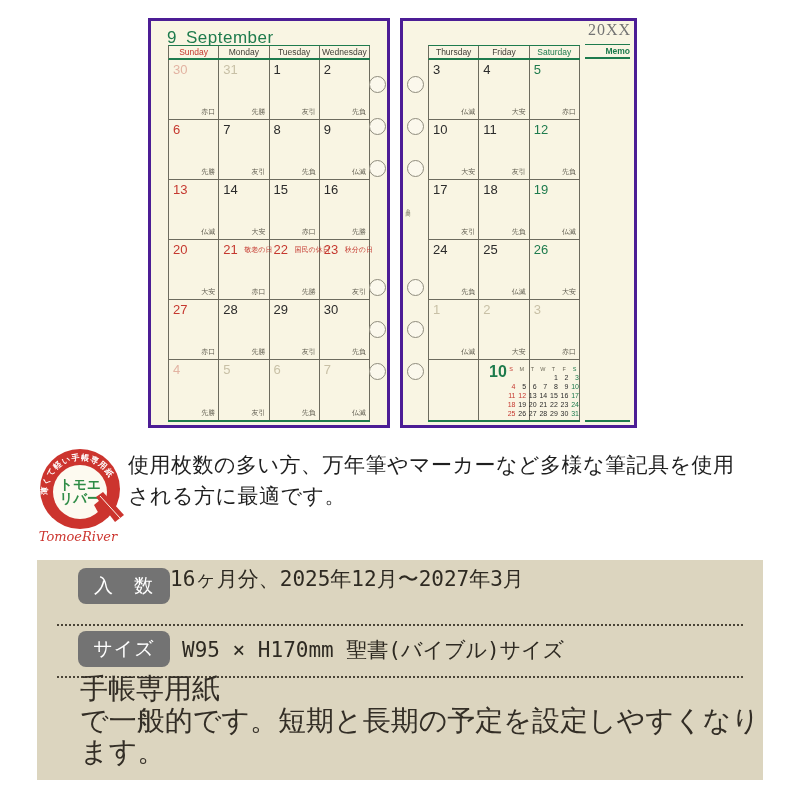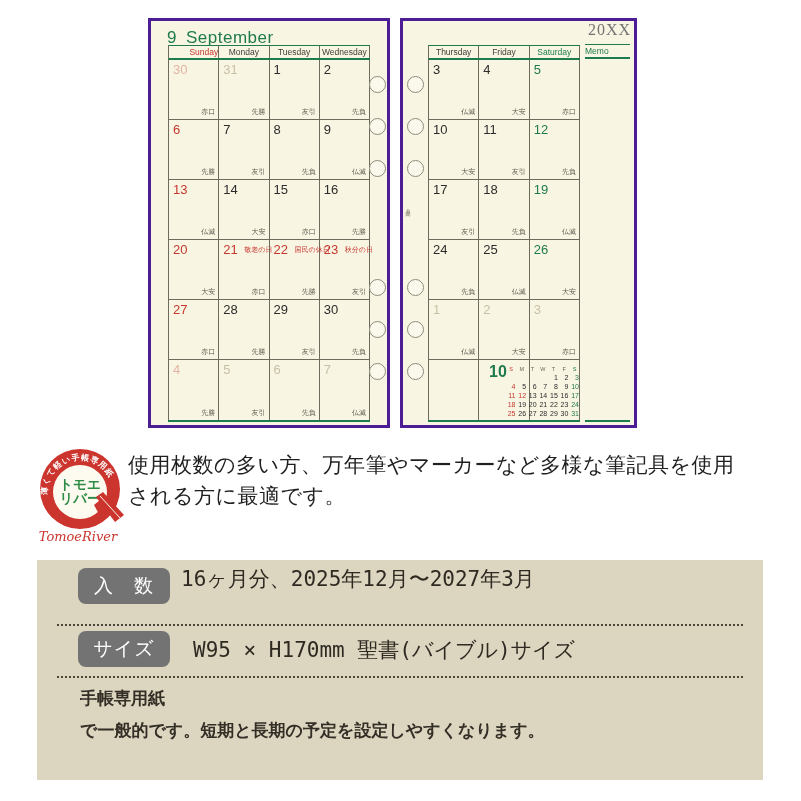--- a/index.html
+++ b/index.html
@@ -10,36 +10,36 @@
   .page{position:absolute;top:18px;height:410px;background:#f9f5e3;border:3px solid #4c1d95;box-sizing:border-box;}
   .page-left{left:148px;width:242px;}
   .page-right{left:400px;width:237px;}
 
   .page-title{position:absolute;left:16px;top:7px;color:#1e7b4d;font-size:17px;font-weight:500;letter-spacing:.5px;}
   .page-title .mnum{margin-right:9px;}
   .year-label{position:absolute;left:140px;top:0;width:88px;text-align:right;color:#737373;font-size:16px;font-weight:500;letter-spacing:1px;font-family:Liberation Serif, serif;}
 
   .day-header{position:absolute;display:flex;border-top:1px solid #1e7b4d;border-bottom:2px solid #1e7b4d;box-sizing:border-box;border-left:1px solid #6d6b5e;}
   .hcell{flex:1;border-right:1px solid #6d6b5e;font-size:8.5px;color:#3f3d35;text-align:center;line-height:12px;height:12px;overflow:hidden;}
-  .hcell.h-red{color:#c5382f;text-align:right;}
+  .hcell.h-red{color:#c5382f;}
   .hcell.h-green{color:#1e7b4d;}
 
   .cal-grid{position:absolute;display:grid;box-sizing:border-box;border-left:1px solid #6d6b5e;}
   .cell{position:relative;border-right:1px solid #6d6b5e;border-bottom:1px solid #6d6b5e;box-sizing:border-box;}
   .cell.last-row{border-bottom:none;}
   .date{position:absolute;top:2px;left:4px;font-size:13px;color:#2b2b2b;}
   .d-sun{color:#c5382f;}
   .d-sat{color:#1e7b4d;}
   .d-faded{color:#c8c0a6;}
   .d-faded-sun{color:#e2b3a2;}
   .holiday{position:absolute;top:5px;left:25px;font-size:7px;color:#c5382f;white-space:nowrap;}
   .rokuyo{position:absolute;bottom:2px;right:3px;font-size:7px;color:#5e5b4e;}
 
   .baseline{position:absolute;height:2px;background:#1e7b4d;}
-  .memo-header{position:absolute;border-top:1px solid #1e7b4d;border-bottom:2px solid #1e7b4d;box-sizing:border-box;height:15px;line-height:12px;text-align:left;font-size:8.5px;color:#1e7b4d;}
+  .memo-header{position:absolute;border-top:1px solid #1e7b4d;border-bottom:2px solid #1e7b4d;box-sizing:border-box;height:15px;line-height:12px;text-align:right;font-size:8.5px;color:#1e7b4d;font-weight:bold;}
 
   .hole{position:absolute;width:17px;height:17px;border-radius:50%;background:#fbf8ec;border:1.5px solid #8f8c7d;box-sizing:border-box;}
 
   .edge-note{position:absolute;left:2px;top:186px;writing-mode:vertical-rl;font-size:5px;color:#8a8774;letter-spacing:1px;}
 
   
   .mini-cal{position:absolute;left:84px;top:342px;width:94px;height:56px;}
   .mini-label{position:absolute;left:2px;top:0px;color:#1e7b4d;font-size:16px;font-weight:bold;}
   .mini-grid{position:absolute;right:1px;top:2px;display:grid;grid-template-columns:repeat(7,10.6px);}
   .mini-letter{font-size:5.5px;height:8px;line-height:8px;text-align:center;color:#6b6858;}
@@ -51,27 +51,27 @@
 
   
   .intro-text{position:absolute;left:128px;top:449px;width:660px;font-size:21px;line-height:31px;color:#1f1f1f;letter-spacing:.5px;}
   .logo{position:absolute;left:36px;top:445px;width:92px;height:102px;}
 
   
   .specs-box{position:absolute;left:37px;top:560px;width:726px;height:220px;background:#dcd5bf;}
   .badge{position:absolute;left:41px;width:92px;height:36px;background:#737373;border-radius:8px;color:#ffffff;font-size:19px;display:flex;align-items:center;justify-content:center;letter-spacing:1px;}
   .badge-1{top:8px;}
   .badge-2{top:71px;}
-  .spec-value{position:absolute;left:144px;color:#2e2a22;font-size:21px;line-height:29px;font-family:"DejaVu Sans Mono","Liberation Sans",monospace;}
+  .spec-value{position:absolute;left:133px;color:#2e2a22;font-size:21px;line-height:29px;font-family:"DejaVu Sans Mono","Liberation Sans",monospace;}
   .spec-1{top:5px;}
   .spec-2{top:76px;margin-left:12px;}
   .dotline{position:absolute;left:20px;width:686px;border-top:2px dotted #4a4437;}
   .dot-1{top:64px;}
   .dot-2{top:116px;}
-  .specs-note{position:absolute;left:43px;top:123px;width:680px;font-size:17px;line-height:31.5px;color:#332e26;font-weight:bold;}
+  .specs-note{position:absolute;left:43px;top:113px;width:680px;font-size:28px;line-height:31.5px;color:#332e26;}
 </style>
 </head>
 <body>
 
 <div class="canvas">
 
   <div class="page page-left">
     <div class="page-title">
       <span class="mnum">9</span><span>September</span>
     </div>

